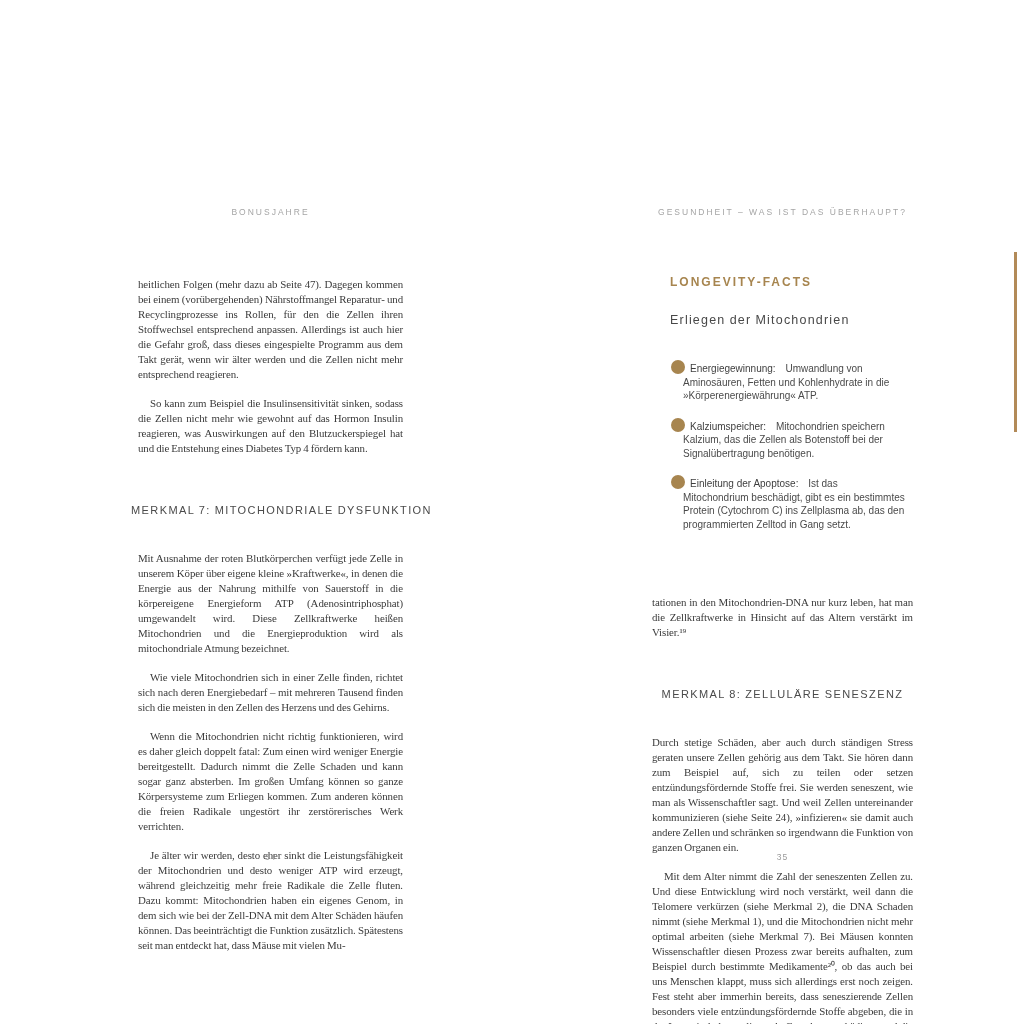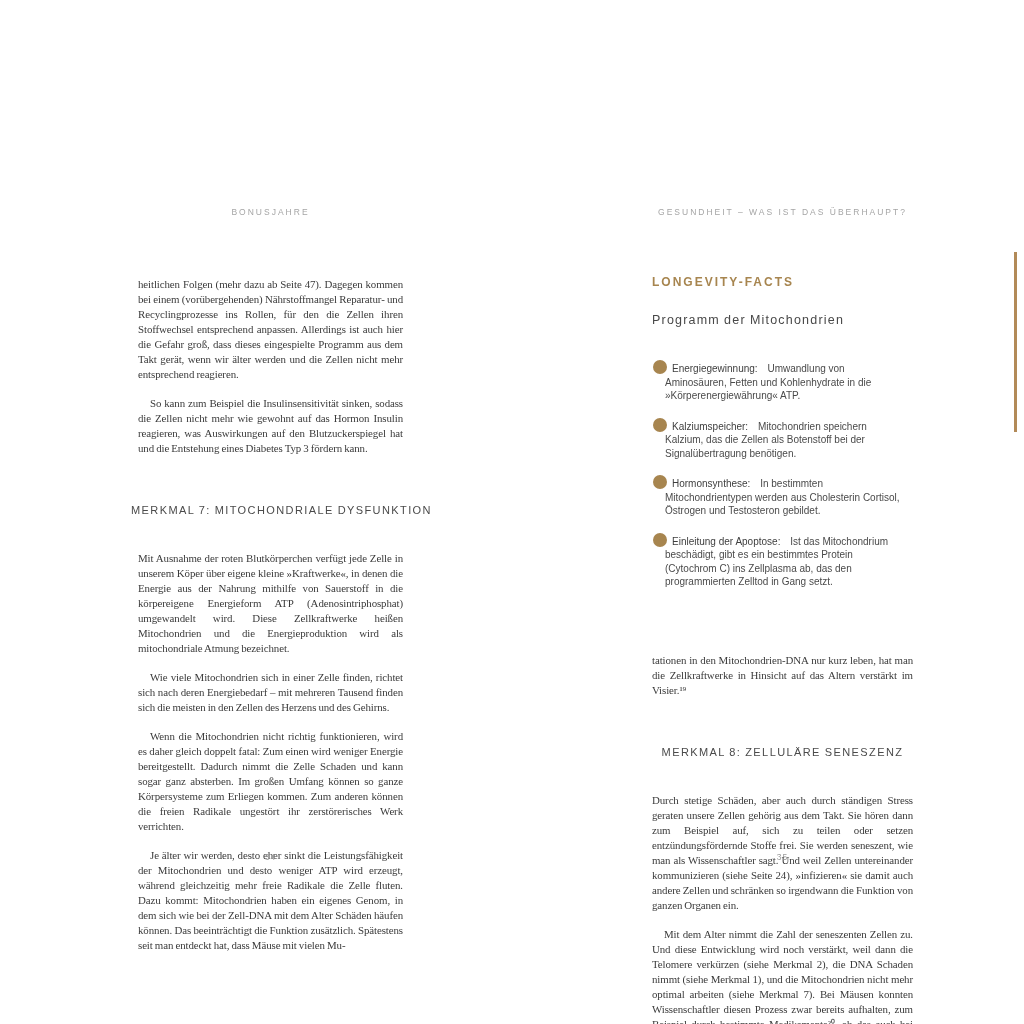--- a/index.html
+++ b/index.html
@@ -56,21 +56,21 @@
     font-size: 11px;
     font-weight: 400;
     letter-spacing: 1.4px;
     color: var(--heading-ink);
     text-align: center;
     margin: 26px 0 12px 0;
     white-space: nowrap;
   }
 
   
-  .facts-box { text-align: left; }
+  .facts-box { text-align: left; margin-left: 18px; }
   .kicker {
     font-family: "Liberation Sans", sans-serif;
     font-size: 12px;
     font-weight: bold;
     letter-spacing: 2px;
     color: var(--accent-tan);
   }
   .facts-title {
     font-family: "Liberation Sans", sans-serif;
     font-size: 12.5px;
@@ -135,39 +135,38 @@
 
 <div class="spread">
 
   <div class="running-header left">BONUSJAHRE</div>
 
   <div class="running-header right">GESUNDHEIT – WAS IST DAS ÜBERHAUPT?</div>
 
   <div class="col left-col">
     <div>
         <p class="para">heitlichen Folgen (mehr dazu ab Seite 47). Dagegen kommen bei einem (vorübergehenden) Nährstoffmangel Reparatur- und Recyclingprozesse ins Rollen, für den die Zellen ihren Stoffwechsel entsprechend anpassen. Allerdings ist auch hier die Gefahr groß, dass dieses eingespielte Programm aus dem Takt gerät, wenn wir älter werden und die Zellen nicht mehr entsprechend reagieren.</p>
-        <p class="para indent">So kann zum Beispiel die Insulinsensitivität sinken, sodass die Zellen nicht mehr wie gewohnt auf das Hormon Insulin reagieren, was Auswirkungen auf den Blutzuckerspiegel hat und die Entstehung eines Diabetes Typ 3 fördern kann.</p>
+        <p class="para indent">So kann zum Beispiel die Insulinsensitivität sinken, sodass die Zellen nicht mehr wie gewohnt auf das Hormon Insulin reagieren, was Auswirkungen auf den Blutzuckerspiegel hat und die Entstehung eines Diabetes Typ 4 fördern kann.</p>
       </div>
     <h2 class="section-heading">MERKMAL 7: MITOCHONDRIALE DYSFUNKTION</h2>
     <div>
         <p class="para">Mit Ausnahme der roten Blutkörperchen verfügt jede Zelle in unserem Köper über eigene kleine »Kraftwerke«, in denen die Energie aus der Nahrung mithilfe von Sauerstoff in die körpereigene Energieform ATP (Adenosintriphosphat) umgewandelt wird. Diese Zellkraftwerke heißen Mitochondrien und die Energieproduktion wird als mitochondriale Atmung bezeichnet.</p>
         <p class="para indent">Wie viele Mitochondrien sich in einer Zelle finden, richtet sich nach deren Energiebedarf – mit mehreren Tausend finden sich die meisten in den Zellen des Herzens und des Gehirns.</p>
         <p class="para indent">Wenn die Mitochondrien nicht richtig funktionieren, wird es daher gleich doppelt fatal: Zum einen wird weniger Energie bereitgestellt. Dadurch nimmt die Zelle Schaden und kann sogar ganz absterben. Im großen Umfang können so ganze Körpersysteme zum Erliegen kommen. Zum anderen können die freien Radikale ungestört ihr zerstörerisches Werk verrichten.</p>
         <p class="para indent">Je älter wir werden, desto eher sinkt die Leistungsfähigkeit der Mitochondrien und desto weniger ATP wird erzeugt, während gleichzeitig mehr freie Radikale die Zelle fluten. Dazu kommt: Mitochondrien haben ein eigenes Genom, in dem sich wie bei der Zell-DNA mit dem Alter Schäden häufen können. Das beeinträchtigt die Funktion zusätzlich. Spätestens seit man entdeckt hat, dass Mäuse mit vielen Mu-</p>
       </div>
   </div>
 
   <div class="col right-col">
     <div class="facts-box">
       <div class="kicker">LONGEVITY-FACTS</div>
-      <div class="facts-title">Programm der Mitochondrien</div>
+      <div class="facts-title">Erliegen der Mitochondrien</div>
       <ul class="facts-list">
           <li><span class="dot"></span><span class="term">Energiegewinnung: </span>Umwandlung von Aminosäuren, Fetten und Kohlenhydrate in die »Körperenergiewährung« ATP.</li>
           <li><span class="dot"></span><span class="term">Kalziumspeicher: </span>Mitochondrien speichern Kalzium, das die Zellen als Botenstoff bei der Signalübertragung benötigen.</li>
-          <li><span class="dot"></span><span class="term">Hormonsynthese: </span>In bestimmten Mitochondrientypen werden aus Cholesterin Cortisol, Östrogen und Testosteron gebildet.</li>
           <li><span class="dot"></span><span class="term">Einleitung der Apoptose: </span>Ist das Mitochondrium beschädigt, gibt es ein bestimmtes Protein (Cytochrom C) ins Zellplasma ab, das den programmierten Zelltod in Gang setzt.</li>
         </ul>
     </div>
     <div class="continuation">
         <p class="para">tationen in den Mitochondrien-DNA nur kurz leben, hat man die Zellkraftwerke in Hinsicht auf das Altern verstärkt im Visier.¹⁹</p>
       </div>
     <h2 class="section-heading">MERKMAL 8: ZELLULÄRE SENESZENZ</h2>
     <div>
         <p class="para">Durch stetige Schäden, aber auch durch ständigen Stress geraten unsere Zellen gehörig aus dem Takt. Sie hören dann zum Beispiel auf, sich zu teilen oder setzen entzündungsfördernde Stoffe frei. Sie werden seneszent, wie man als Wissenschaftler sagt. Und weil Zellen untereinander kommunizieren (siehe Seite 24), »infizieren« sie damit auch andere Zellen und schränken so irgendwann die Funktion von ganzen Organen ein.</p>
         <p class="para indent">Mit dem Alter nimmt die Zahl der seneszenten Zellen zu. Und diese Entwicklung wird noch verstärkt, weil dann die Telomere verkürzen (siehe Merkmal 2), die DNA Schaden nimmt (siehe Merkmal 1), und die Mitochondrien nicht mehr optimal arbeiten (siehe Merkmal 7). Bei Mäusen konnten Wissenschaftler diesen Prozess zwar bereits aufhalten, zum Beispiel durch bestimmte Medikamente²⁰, ob das auch bei uns Menschen klappt, muss sich allerdings erst noch zeigen. Fest steht aber immerhin bereits, dass seneszierende Zellen besonders viele entzündungsfördernde Stoffe abgeben, die in der Lage sind, das umliegende Gewebe zu schädigen und die Funktion gesunder Zellen zu beeinträchtigen. Somit tragen sie massiv zum Altern des Organismus bei.</p>

